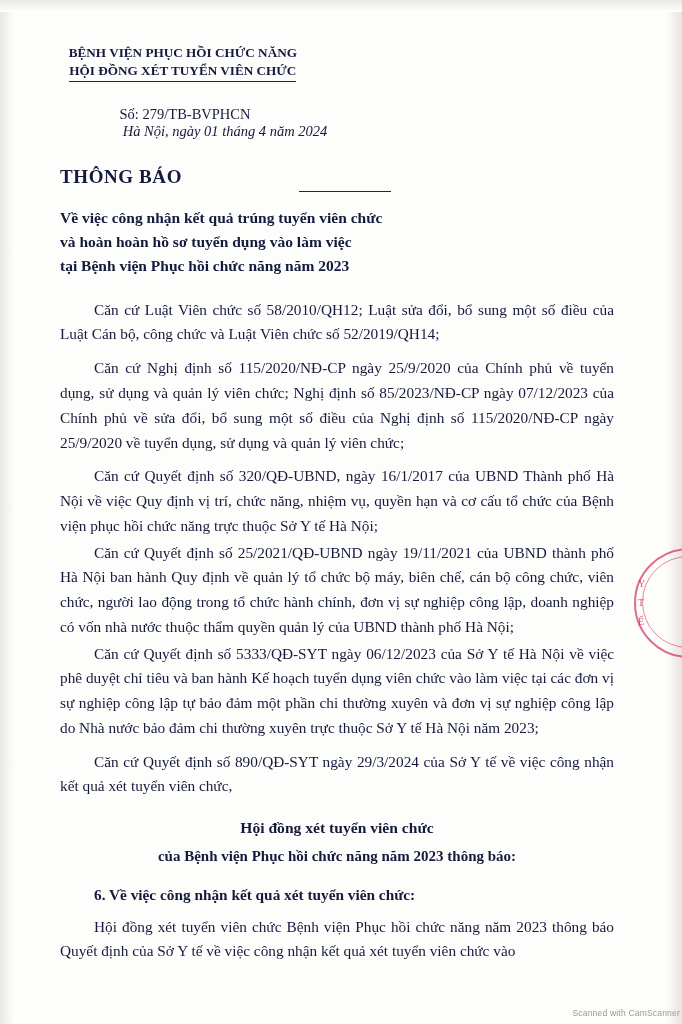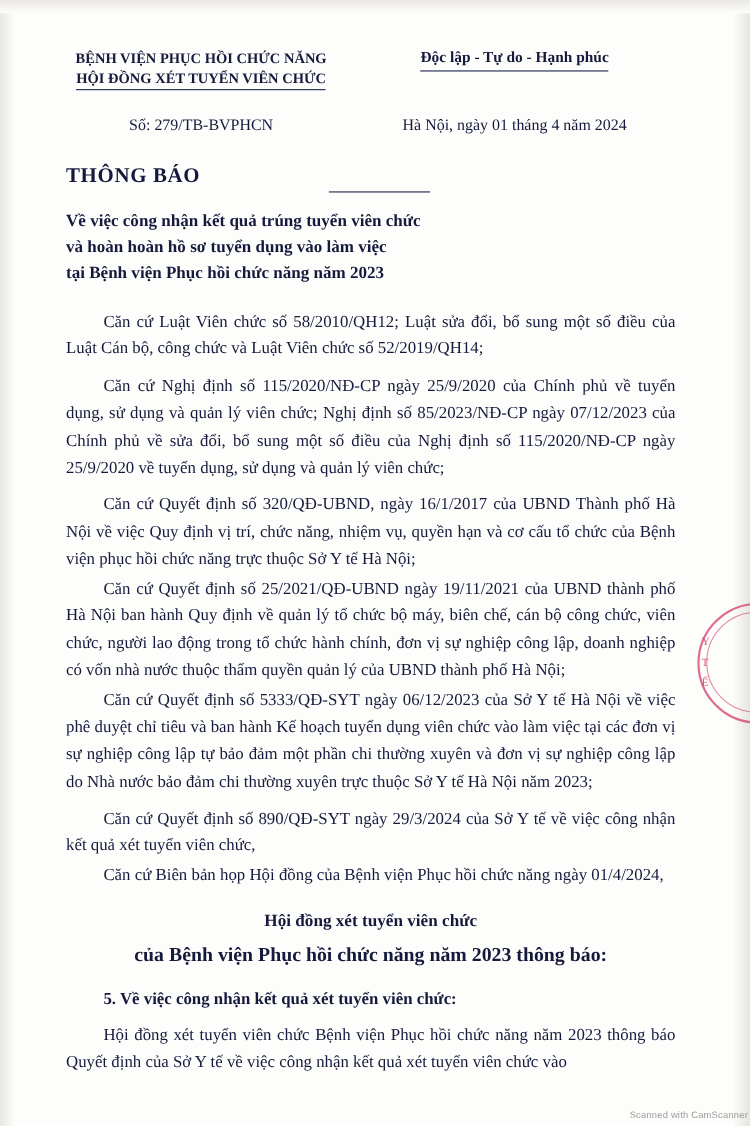--- a/index.html
+++ b/index.html
@@ -72,30 +72,32 @@
   }
   .fs13 { font-size: 13.2px; }
   .fs14 { font-size: 14px; }
   .fs15 { font-size: 15px; }
 
   .subline {
     margin-top: 24px;
     display: flex;
     justify-content: space-between;
     align-items: baseline;
+    flex-direction: column;
   }
   .doc-number {
     width: 250px;
     text-align: center;
     font-size: 14.5px;
   }
   .date-place {
     width: 330px;
     text-align: center;
     font-size: 14.5px;
+    font-style: italic;
   }
 
   
   .title-block {
     margin-top: 26px;
     text-align: left;
   }
   .main-title {
     font-size: 19px;
     font-weight: bold;
@@ -135,21 +137,21 @@
     text-indent: 0 !important;
     margin-top: 16px !important;
     margin-bottom: 4px !important;
     font-size: 15.6px;
   }
   .center-bold2 {
     text-align: center;
     font-weight: bold;
     text-indent: 0 !important;
     margin-bottom: 14px !important;
-    font-size: 18px;
+    font-size: 15px;
   }
   .section-head {
     font-weight: bold;
     text-indent: 34px;
     margin-bottom: 7px !important;
   }
 
   
   .stamp {
     position: absolute;
@@ -212,23 +214,20 @@
   <div class="content">
 
     <div class="header">
       <div class="header-left">
         <div class="bold fs13">BỆNH VIỆN PHỤC HỒI CHỨC NĂNG</div>
         <div class="bold fs13">
           <span class="u-line">HỘI ĐỒNG XÉT TUYỂN VIÊN CHỨC</span>
         </div>
       </div>
       <div class="header-right">
-        <div class="bold fs14">
-          <span class="u-line">Độc lập - Tự do - Hạnh phúc</span>
-        </div>
       </div>
     </div>
 
     <div class="subline">
       <div class="doc-number">Số: 279/TB-BVPHCN</div>
       <div class="date-place">Hà Nội, ngày 01 tháng 4 năm 2024</div>
     </div>
 
     <div class="title-block">
       <div class="main-title">THÔNG BÁO</div>
@@ -240,26 +239,25 @@
       </div>
     </div>
 
     <div class="body-text">
       <p>Căn cứ Luật Viên chức số 58/2010/QH12; Luật sửa đổi, bổ sung một số điều của Luật Cán bộ, công chức và Luật Viên chức số 52/2019/QH14;</p>
       <p>Căn cứ Nghị định số 115/2020/NĐ-CP ngày 25/9/2020 của Chính phủ về tuyển dụng, sử dụng và quản lý viên chức; Nghị định số 85/2023/NĐ-CP ngày 07/12/2023 của Chính phủ về sửa đổi, bổ sung một số điều của Nghị định số 115/2020/NĐ-CP ngày 25/9/2020 về tuyển dụng, sử dụng và quản lý viên chức;</p>
       <p class="tight">Căn cứ Quyết định số 320/QĐ-UBND, ngày 16/1/2017 của UBND Thành phố Hà Nội về việc Quy định vị trí, chức năng, nhiệm vụ, quyền hạn và cơ cấu tổ chức của Bệnh viện phục hồi chức năng trực thuộc Sở Y tế Hà Nội;</p>
       <p class="tight">Căn cứ Quyết định số 25/2021/QĐ-UBND ngày 19/11/2021 của UBND thành phố Hà Nội ban hành Quy định về quản lý tổ chức bộ máy, biên chế, cán bộ công chức, viên chức, người lao động trong tổ chức hành chính, đơn vị sự nghiệp công lập, doanh nghiệp có vốn nhà nước thuộc thẩm quyền quản lý của UBND thành phố Hà Nội;</p>
       <p>Căn cứ Quyết định số 5333/QĐ-SYT ngày 06/12/2023 của Sở Y tế Hà Nội về việc phê duyệt chỉ tiêu và ban hành Kế hoạch tuyển dụng viên chức vào làm việc tại các đơn vị sự nghiệp công lập tự bảo đảm một phần chi thường xuyên và đơn vị sự nghiệp công lập do Nhà nước bảo đảm chi thường xuyên trực thuộc Sở Y tế Hà Nội năm 2023;</p>
       <p class="tight">Căn cứ Quyết định số 890/QĐ-SYT ngày 29/3/2024 của Sở Y tế về việc công nhận kết quả xét tuyển viên chức,</p>
-      <p class="tight">Căn cứ Biên bản họp Hội đồng của Bệnh viện Phục hồi chức năng ngày 01/4/2024,</p>
 
       <p class="center-bold">Hội đồng xét tuyển viên chức</p>
       <p class="center-bold2">của Bệnh viện Phục hồi chức năng năm 2023 thông báo:</p>
 
-      <p class="section-head">5. Về việc công nhận kết quả xét tuyển viên chức:</p>
+      <p class="section-head">6. Về việc công nhận kết quả xét tuyển viên chức:</p>
       <p>Hội đồng xét tuyển viên chức Bệnh viện Phục hồi chức năng năm 2023 thông báo Quyết định của Sở Y tế về việc công nhận kết quả xét tuyển viên chức vào</p>
     </div>
   </div>
 
   <div class="stamp">
     <div class="stamp-ring"></div>
     <div class="stamp-ring-inner"></div>
     <div class="stamp-text">Y<br>T<br>Ế</div>
   </div>
 

